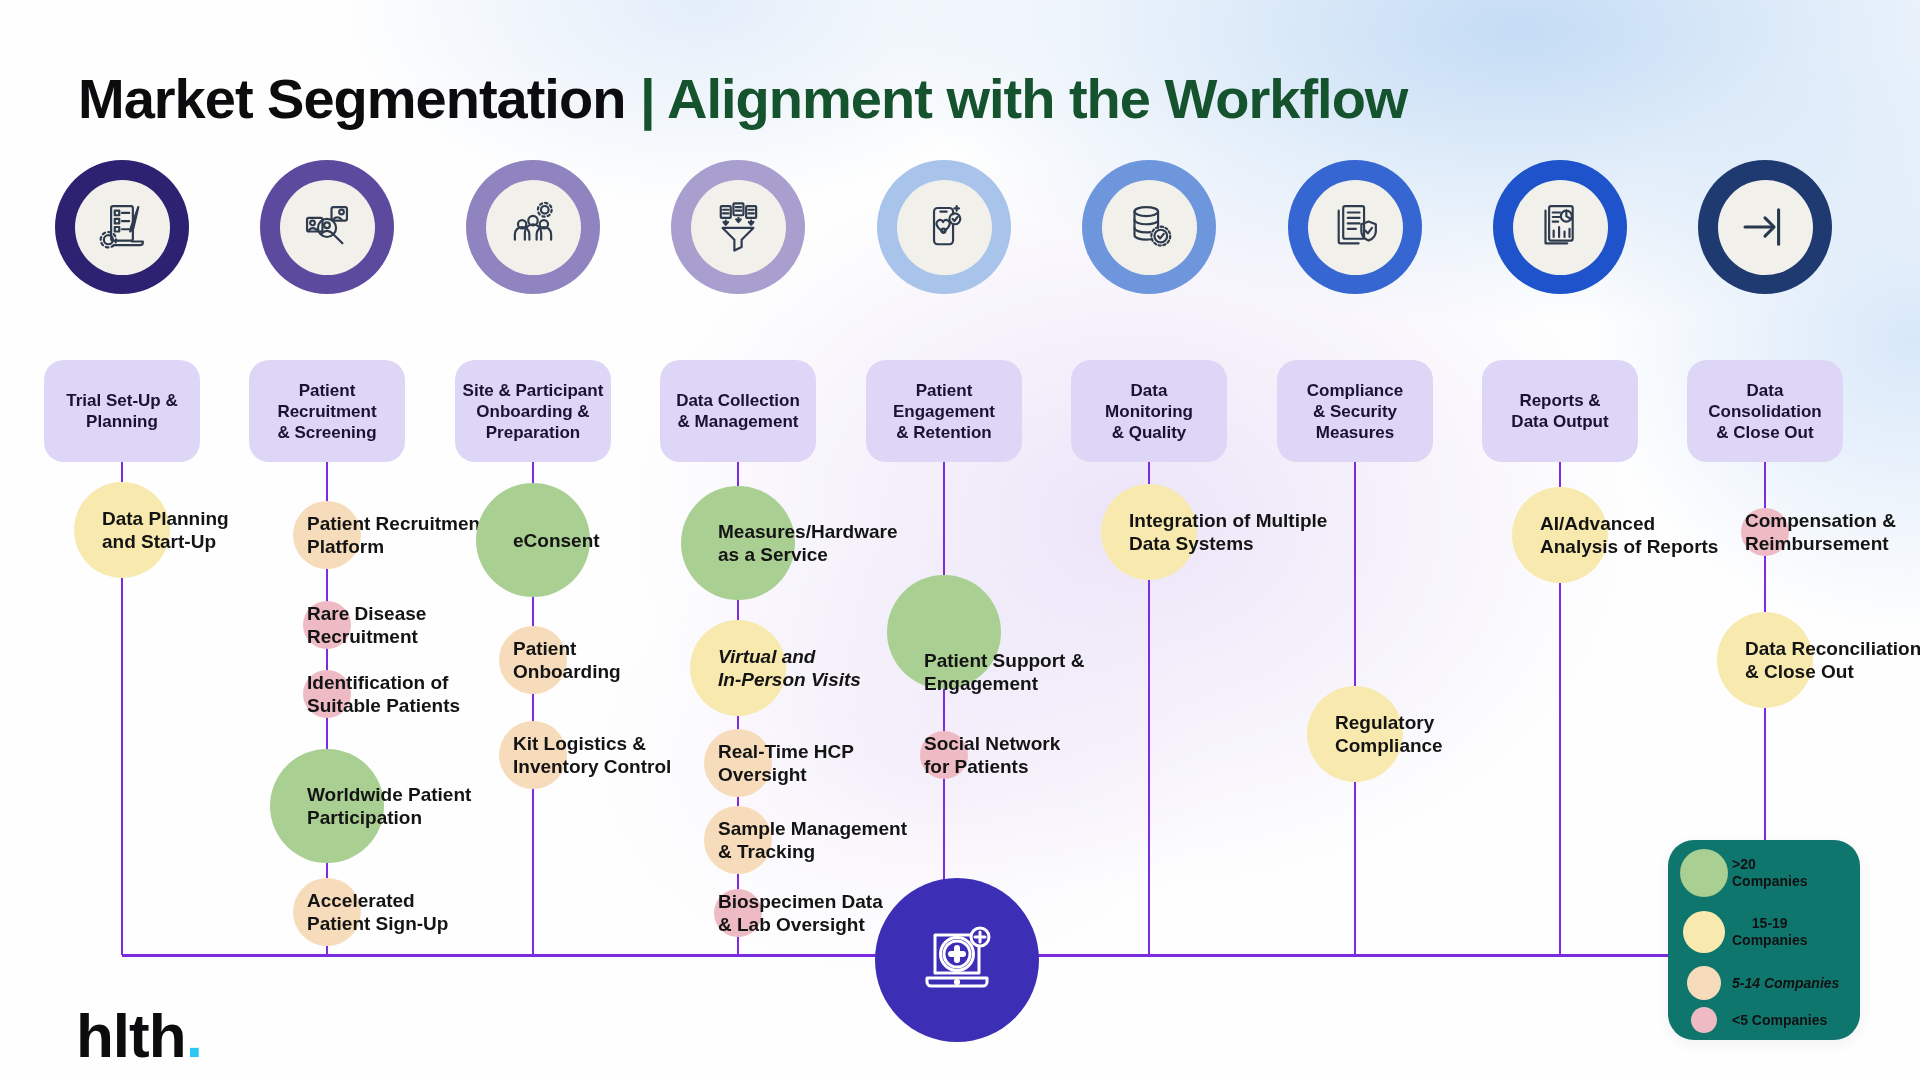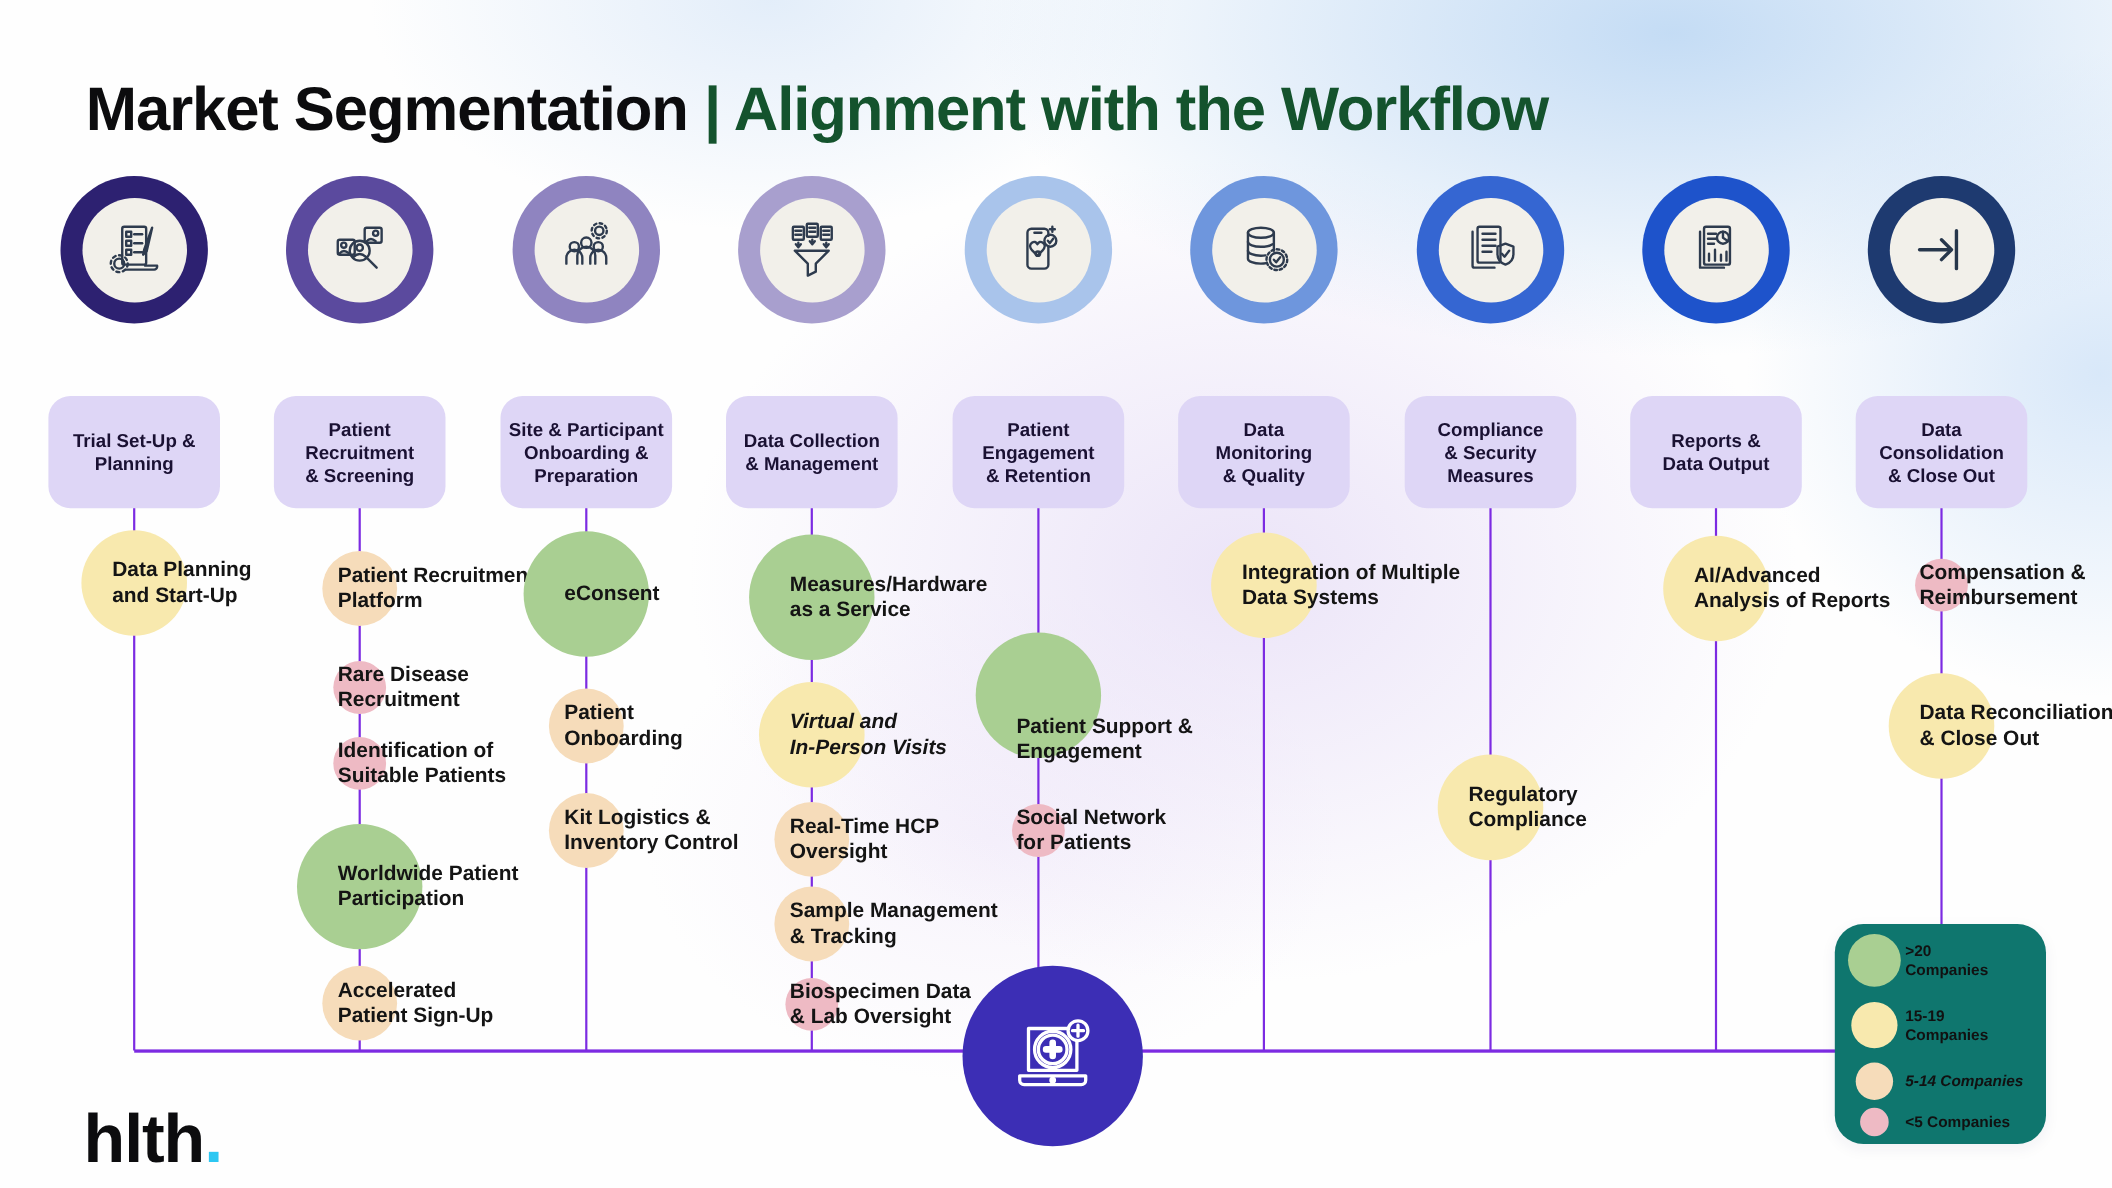--- a/index.html
+++ b/index.html
@@ -328,21 +328,21 @@
     <circle cx="48" cy="70" r="1.6" fill="#fff"></circle>
   </svg>
     </span>
 </div>
 
 <div class="legend" id="legend-card">
     <div class="legend-dot" style="top: 33px; width: 48px; height: 48px; background: rgb(169, 207, 146);"></div>
     <div class="legend-text" style="top: 33px;">&gt;20
 Companies</div>
     <div class="legend-dot" style="top: 92px; width: 42px; height: 42px; background: rgb(248, 233, 174);"></div>
-    <div class="legend-text" style="top: 92px;">15-19
+    <div class="legend-text" style="top: 92px; text-align: center;">15-19
 Companies</div>
     <div class="legend-dot" style="top: 143px; width: 34px; height: 34px; background: rgb(246, 220, 186);"></div>
     <div class="legend-text" style="top: 143px; font-style: italic;">5-14 Companies</div>
     <div class="legend-dot" style="top: 180px; width: 26px; height: 26px; background: rgb(238, 186, 196);"></div>
     <div class="legend-text" style="top: 180px;">&lt;5 Companies</div>
   </div>
 
 <div class="logo">
   <span>hlth</span><span class="dot">.</span>
 </div>

